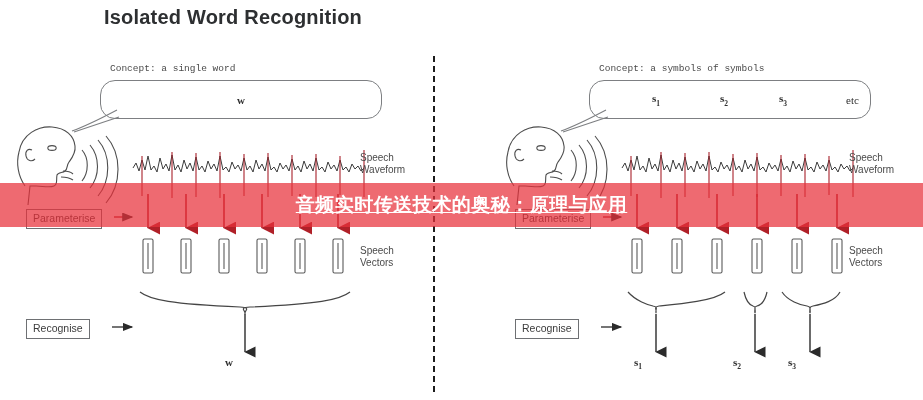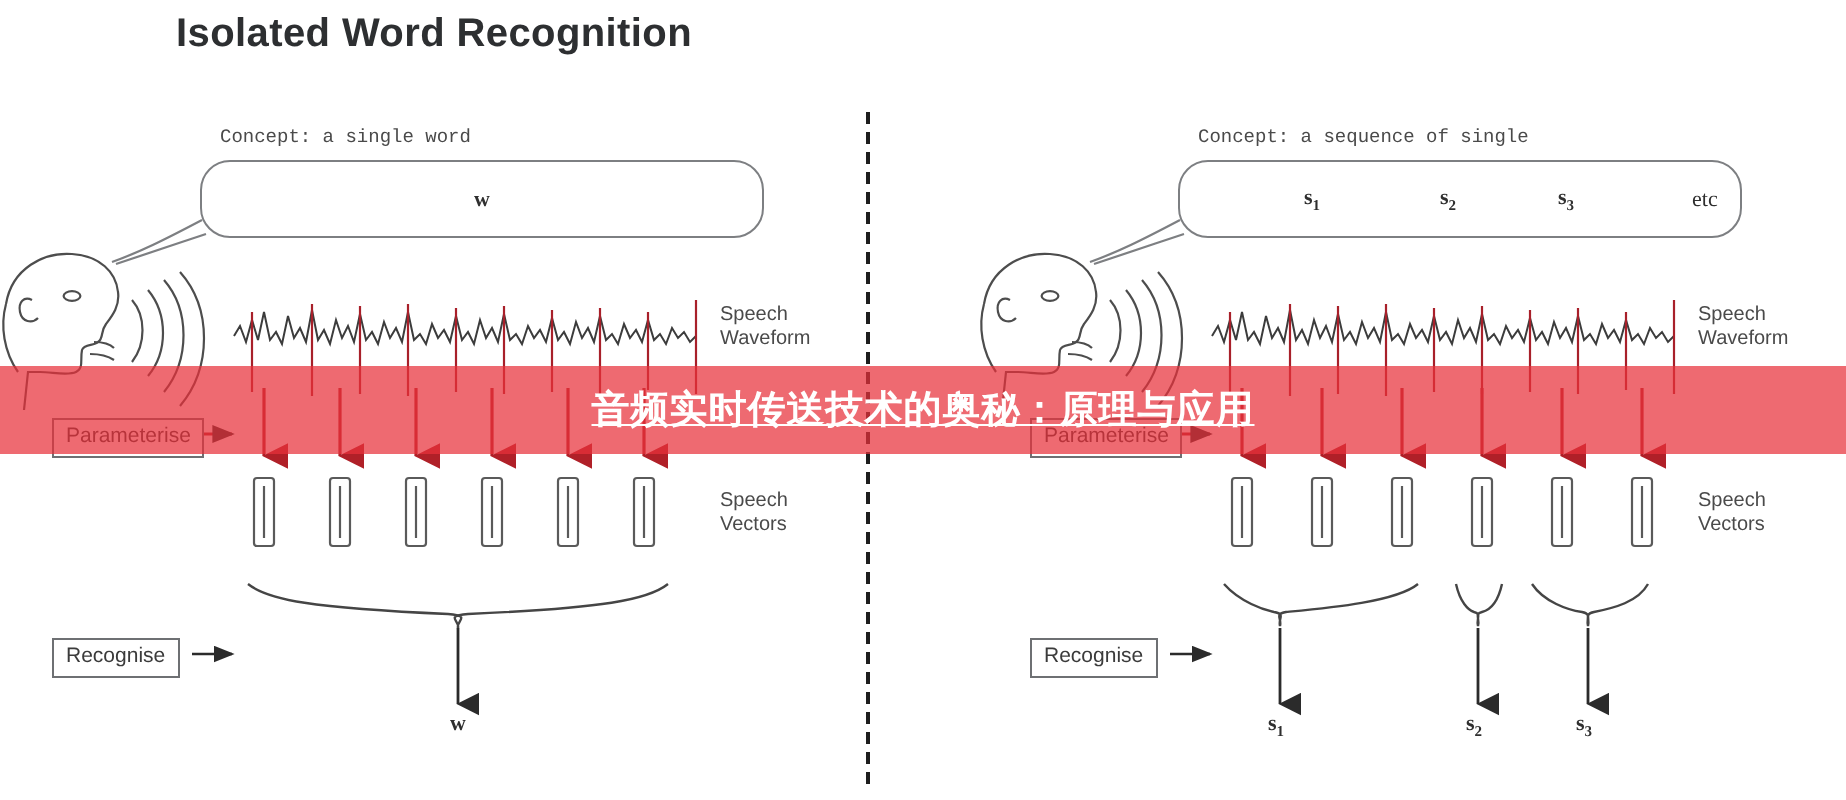--- a/index.html
+++ b/index.html
@@ -1,20 +1,20 @@
 <!DOCTYPE html>
 <html><head>
 <meta charset="utf-8">
 <style>
   html,body{margin:0;padding:0;background:#fff;}
   body{width:923px;height:400px;overflow:hidden;
        font-family:"Liberation Serif",serif;color:#3a3a3a;}
   #stage{position:relative;width:923px;height:400px;background:#ffffff;}
 
-  .panel{position:absolute;top:0;height:400px;}
+  .panel{position:absolute;top:0;height:400px;padding-left:32px;}
   #panel-left{left:0;width:434px;}
   #panel-right{left:434px;width:489px;}
 
   .panel-title{
     position:absolute;top:6px;left:0;width:100%;
     text-align:center;
     font-family:"Liberation Sans",sans-serif;
     font-size:20px;font-weight:600;letter-spacing:.2px;
     color:#2d2f31;
   }
@@ -216,21 +216,21 @@
     <div class="procbox" style="left:26px;top:319px;">Recognise</div>
 
     <div class="outlabel" style="left:225px;top:356px;">
       <span>w</span>
     </div>
   </div>
 
   <div class="panel" id="panel-right">
 
 
-    <div class="concept-caption" style="left:165px;top:63px;">Concept: a sequence of single</div>
+    <div class="concept-caption" style="left:165px;top:63px;">Concept: a symbols of symbols</div>
 
     <div class="bubble" style="left:155px;top:80px;width:280px;height:37px;">
       <div class="bubble-inner">
         <span class="sym" style="left:62px;">
           <span>s</span><sub>1</sub>
         </span>
         <span class="sym" style="left:130px;">
           <span>s</span><sub>2</sub>
         </span>
         <span class="sym" style="left:189px;">

